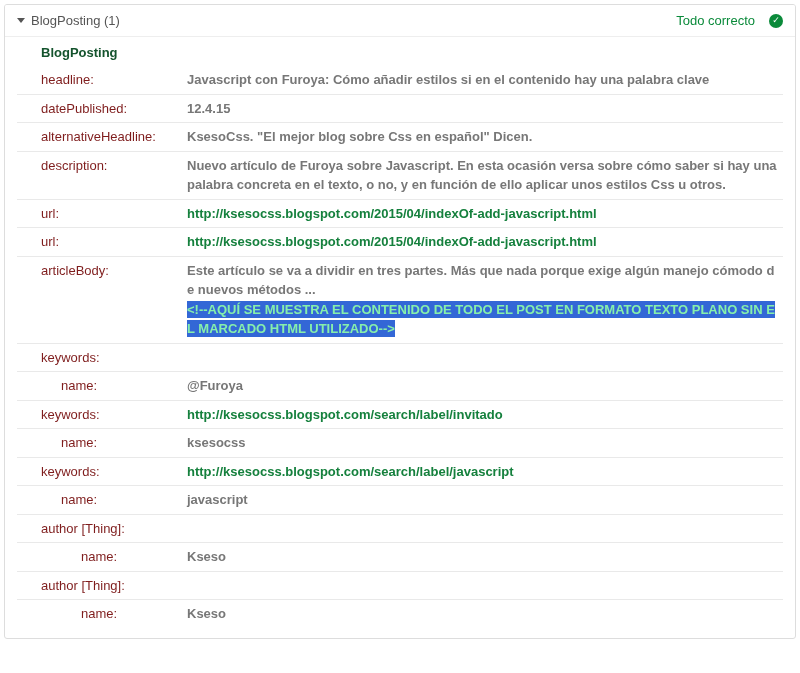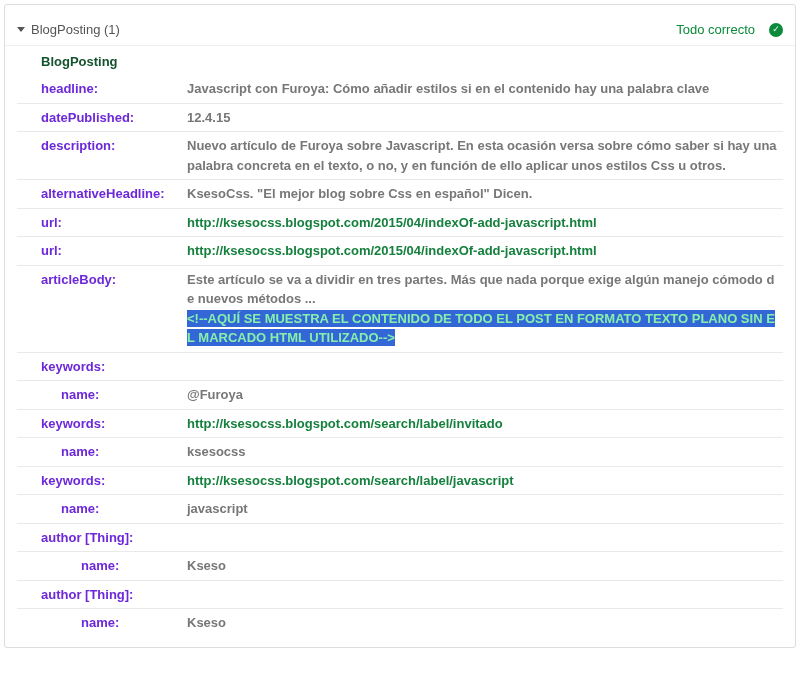--- a/index.html
+++ b/index.html
@@ -16,21 +16,20 @@
       margin: 4px;
       overflow: hidden;
     }
     .panel-header {
       display: flex;
       align-items: center;
       padding: 8px 12px;
       background: #fff;
       border-bottom: 1px solid #eee;
       cursor: pointer;
-      margin-top: 9px;
     }
     .caret {
       width: 0; height: 0;
       border-left: 4px solid transparent;
       border-right: 4px solid transparent;
       border-top: 5px solid #555;
       margin-right: 6px;
     }
     .panel-title { color: #555; flex: 1; }
     .status {
@@ -59,22 +58,22 @@
     }
     .row {
       display: flex;
       border-top: 1px solid #e9e9e9;
       padding: 4px 0;
       line-height: 1.5;
       align-items: flex-start;
     }
     .row:first-child { border-top: none; }
     .key {
-      font-weight: bold;
-      color: #6d28d9;
+      font-weight: normal;
+      color: #7f1d1d;
       padding-left: 24px;
       flex: 0 0 170px;
     }
     .key.indent1 { padding-left: 44px; }
     .key.indent2 { padding-left: 64px; }
     .val {
       flex: 1;
       color: #777;
       word-break: break-all;
       padding-right: 4px;
@@ -105,26 +104,26 @@
     <div id="rows">
         <div class="row">
           <div class="key">headline:</div>
           <div class="val">Javascript con Furoya: Cómo añadir estilos si en el contenido hay una palabra clave</div>
         </div>
         <div class="row">
           <div class="key">datePublished:</div>
           <div class="val">12.4.15</div>
         </div>
         <div class="row">
+          <div class="key">alternativeHeadline:</div>
+          <div class="val">KsesoCss. "El mejor blog sobre Css en español" Dicen.</div>
+        </div>
+        <div class="row">
           <div class="key">description:</div>
           <div class="val">Nuevo artículo de Furoya sobre Javascript. En esta ocasión versa sobre cómo saber si hay una palabra concreta en el texto, o no, y en función de ello aplicar unos estilos Css u otros.</div>
-        </div>
-        <div class="row">
-          <div class="key">alternativeHeadline:</div>
-          <div class="val">KsesoCss. "El mejor blog sobre Css en español" Dicen.</div>
         </div>
         <div class="row">
           <div class="key">url:</div>
           <div class="val link">http://ksesocss.blogspot.com/2015/04/indexOf-add-javascript.html</div>
         </div>
         <div class="row">
           <div class="key">url:</div>
           <div class="val link">http://ksesocss.blogspot.com/2015/04/indexOf-add-javascript.html</div>
         </div>
         <div class="row">

